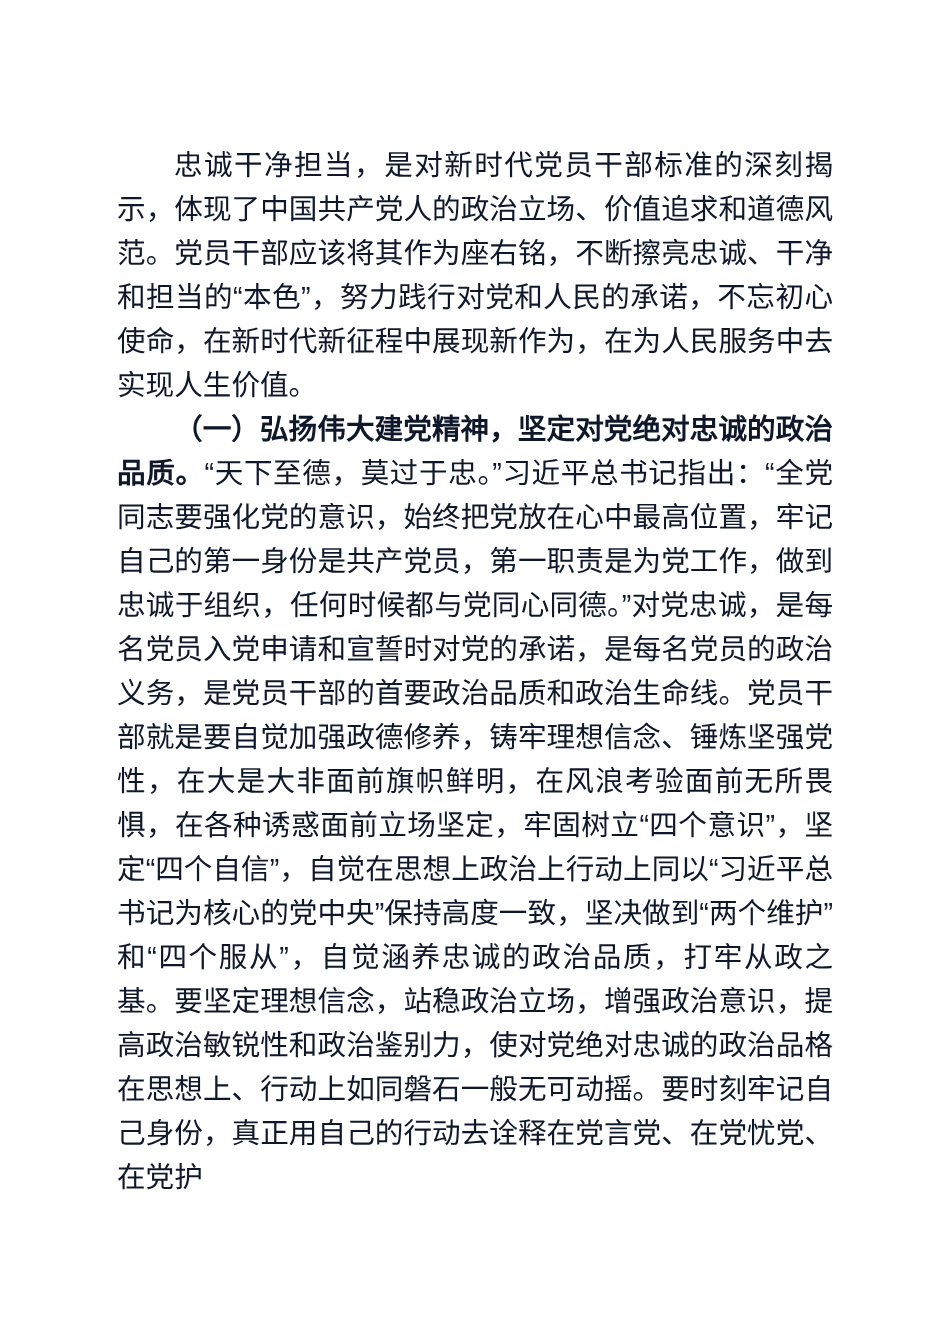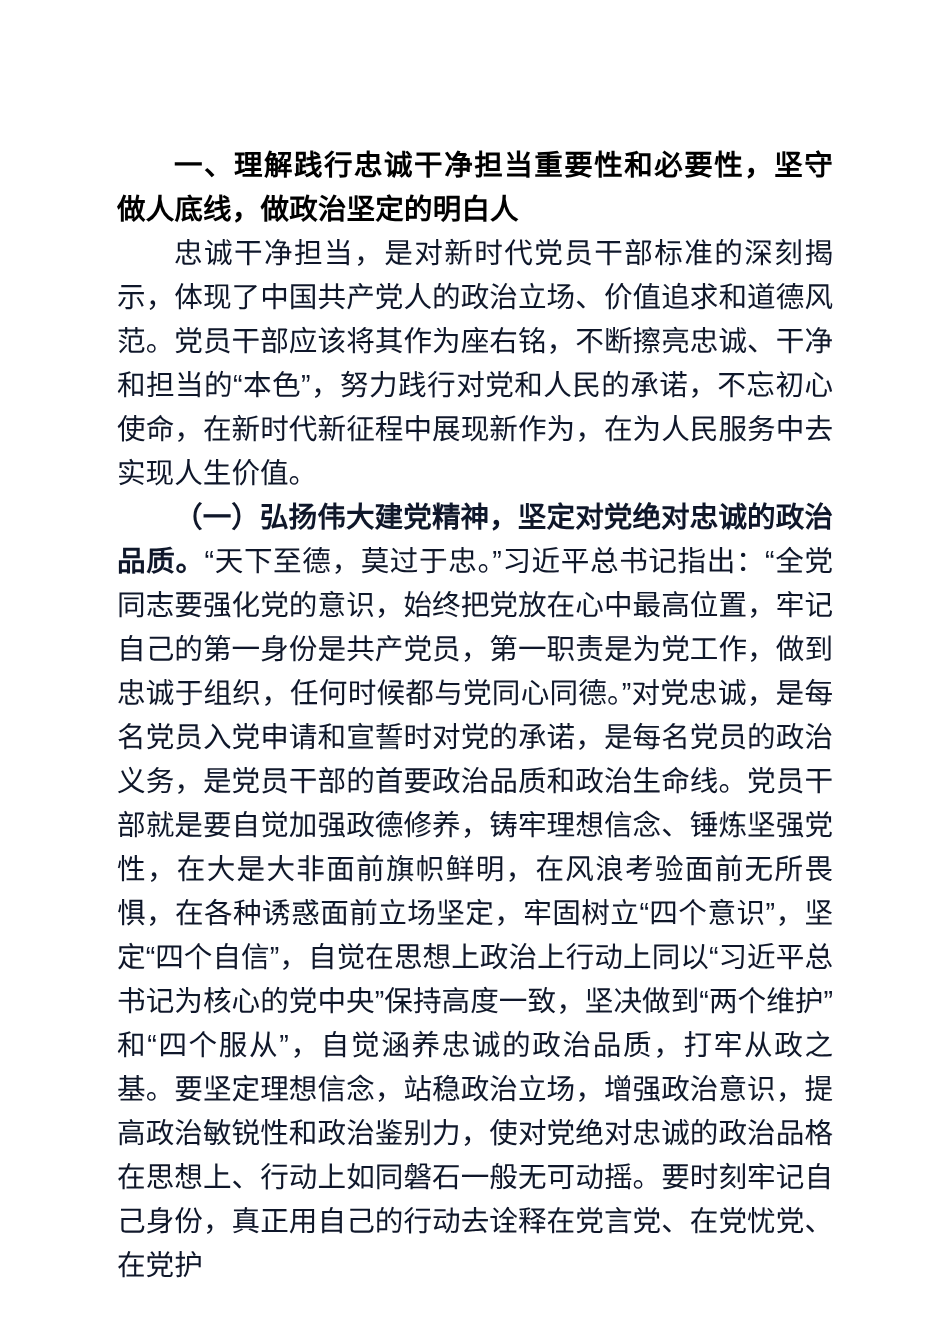--- a/index.html
+++ b/index.html
@@ -61,21 +61,20 @@
     font-weight: 700;
   }
 </style>
 </head>
 <body>
 
 <div class="page">
 
   <div class="page-body">
 
-    <h1 class="doc-heading">一、理解践行忠诚干净担当重要性和必要性，坚守做人底线，做政治坚定的明白人</h1>
 
     <p class="doc-para">忠诚干净担当，是对新时代党员干部标准的深刻揭示，体现了中国共产党人的政治立场、价值追求和道德风范。党员干部应该将其作为座右铭，不断擦亮忠诚、干净和担当的“本色”，努力践行对党和人民的承诺，不忘初心使命，在新时代新征程中展现新作为，在为人民服务中去实现人生价值。</p>
 
     <p class="doc-para"><span class="run-bold">（一）弘扬伟大建党精神，坚定对党绝对忠诚的政治品质。</span><span>“天下至德，莫过于忠。”习近平总书记指出：“全党同志要强化党的意识，始终把党放在心中最高位置，牢记自己的第一身份是共产党员，第一职责是为党工作，做到忠诚于组织，任何时候都与党同心同德。”对党忠诚，是每名党员入党申请和宣誓时对党的承诺，是每名党员的政治义务，是党员干部的首要政治品质和政治生命线。党员干部就是要自觉加强政德修养，铸牢理想信念、锤炼坚强党性，在大是大非面前旗帜鲜明，在风浪考验面前无所畏惧，在各种诱惑面前立场坚定，牢固树立“四个意识”，坚定“四个自信”，自觉在思想上政治上行动上同以“习近平总书记为核心的党中央”保持高度一致，坚决做到“两个维护”和“四个服从”，自觉涵养忠诚的政治品质，打牢从政之基。要坚定理想信念，站稳政治立场，增强政治意识，提高政治敏锐性和政治鉴别力，使对党绝对忠诚的政治品格在思想上、行动上如同磐石一般无可动摇。要时刻牢记自己身份，真正用自己的行动去诠释在党言党、在党忧党、在党护</span></p>
 
   </div>
 
 </div>
 
 </body></html>

